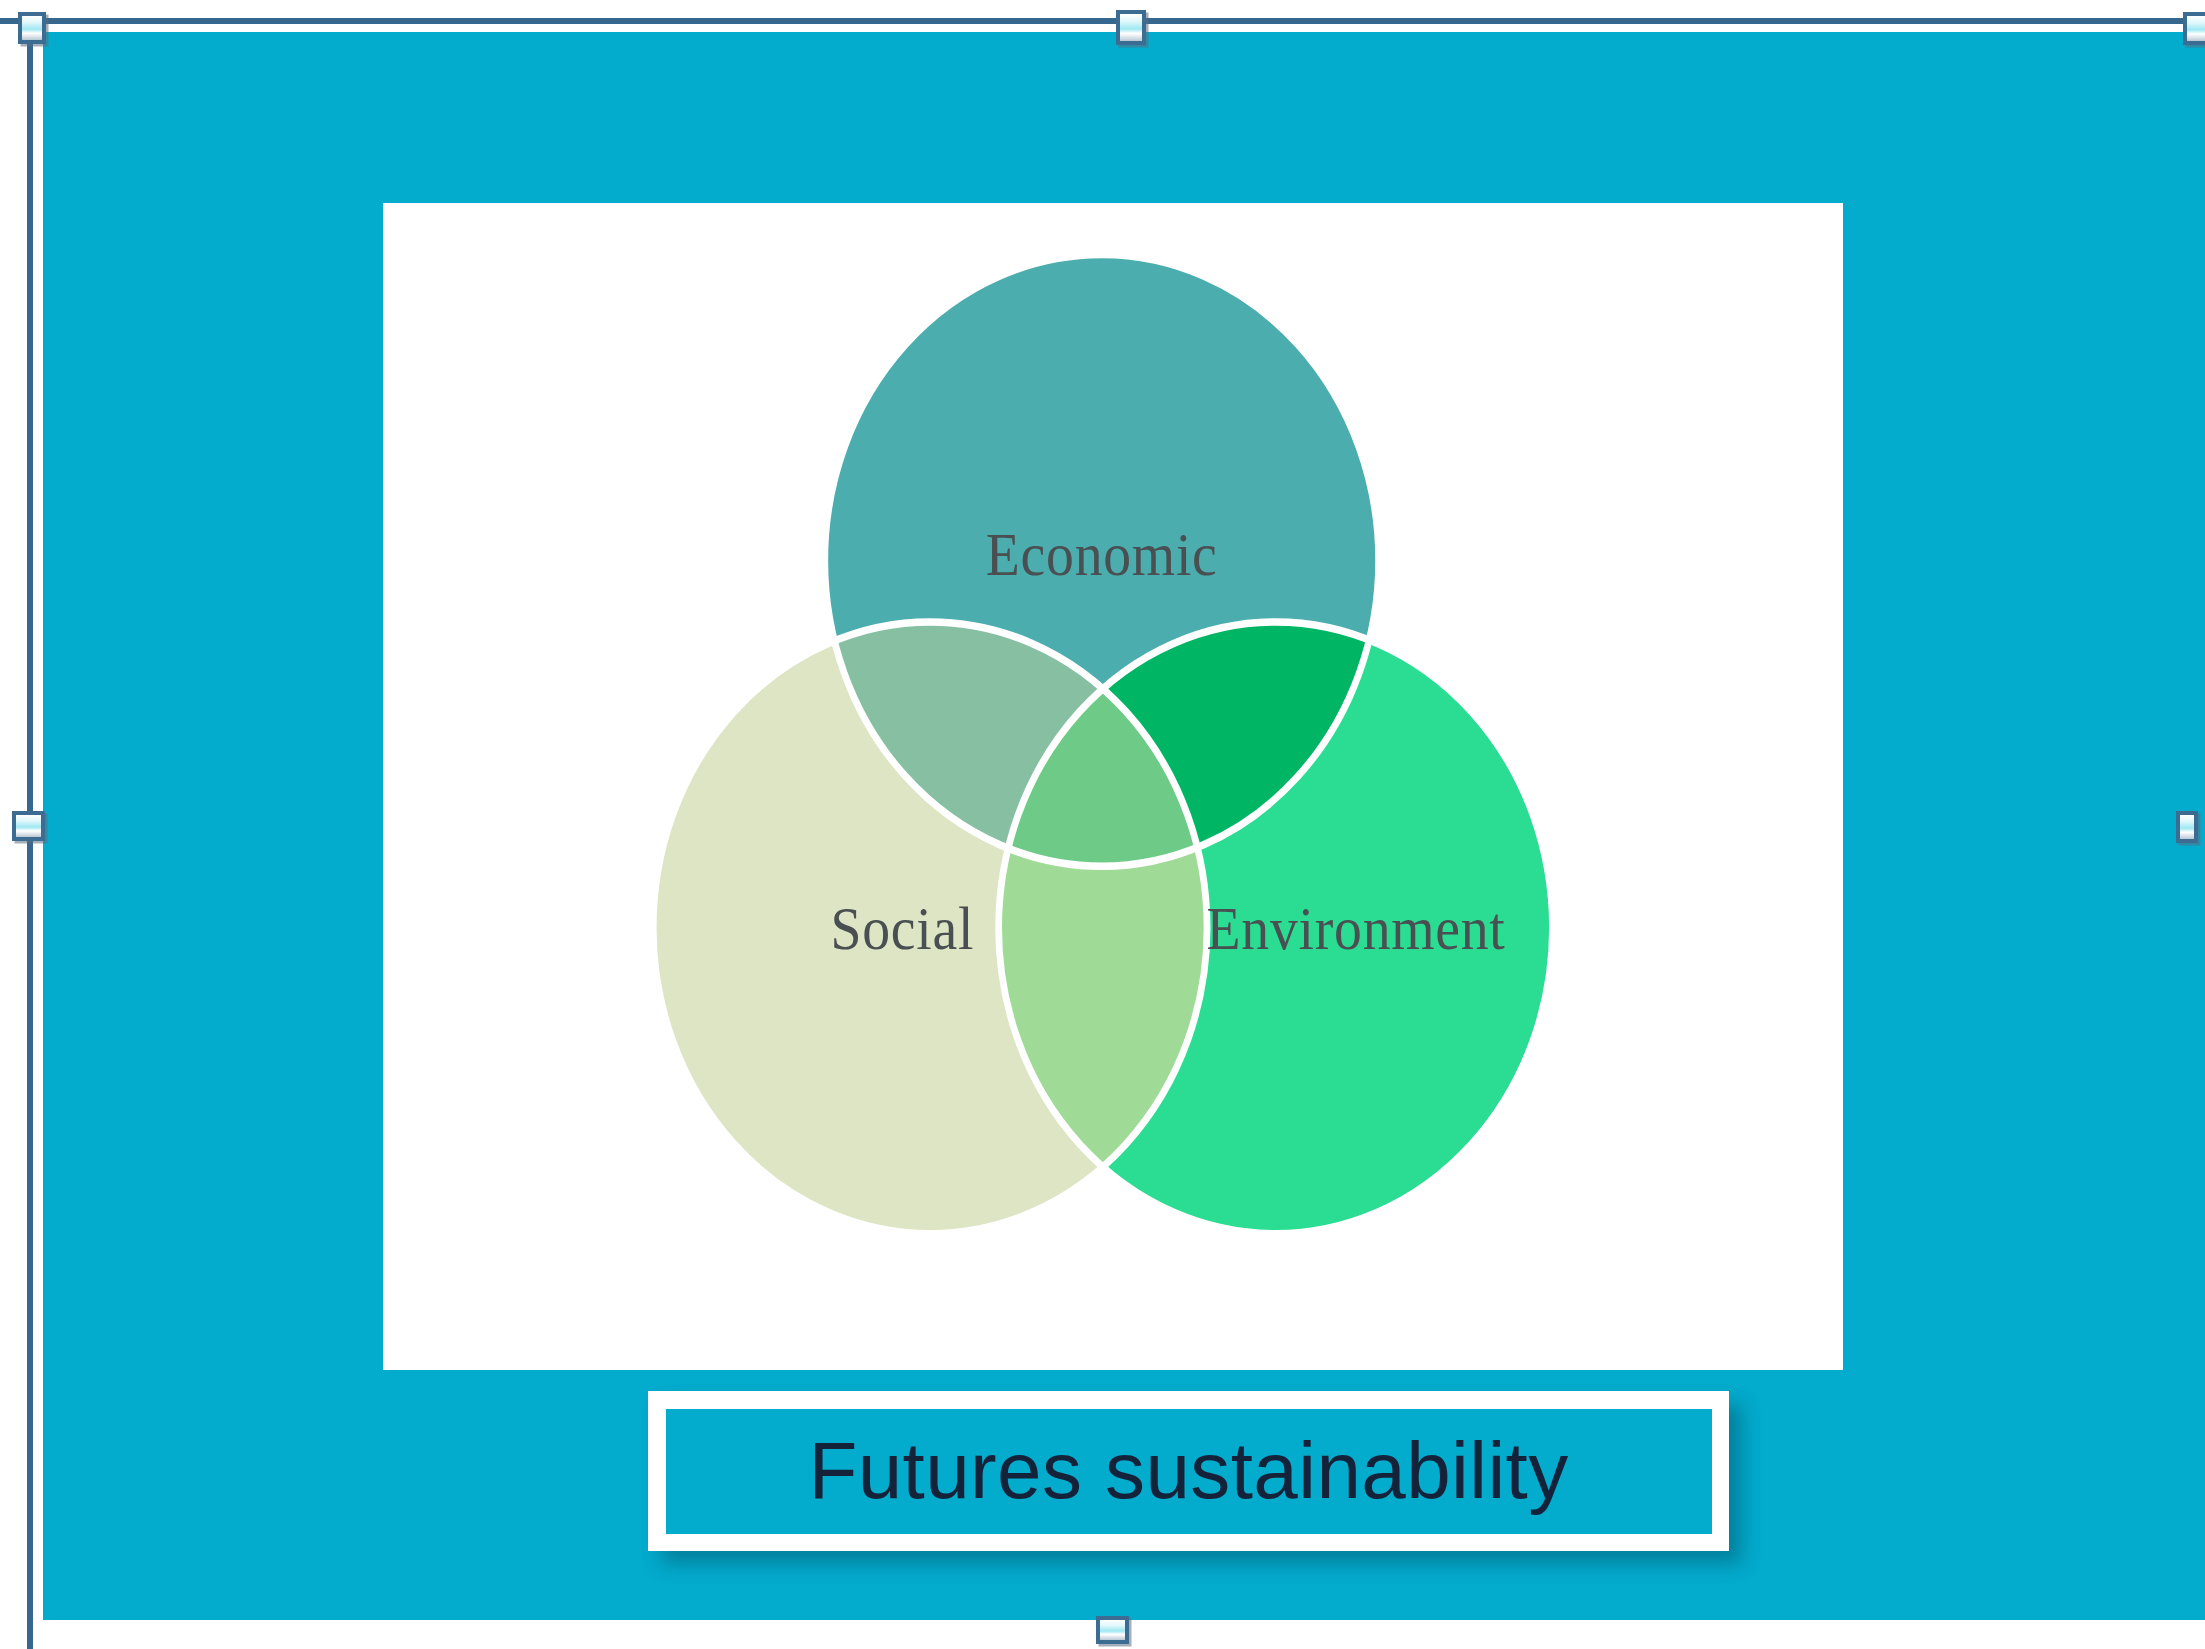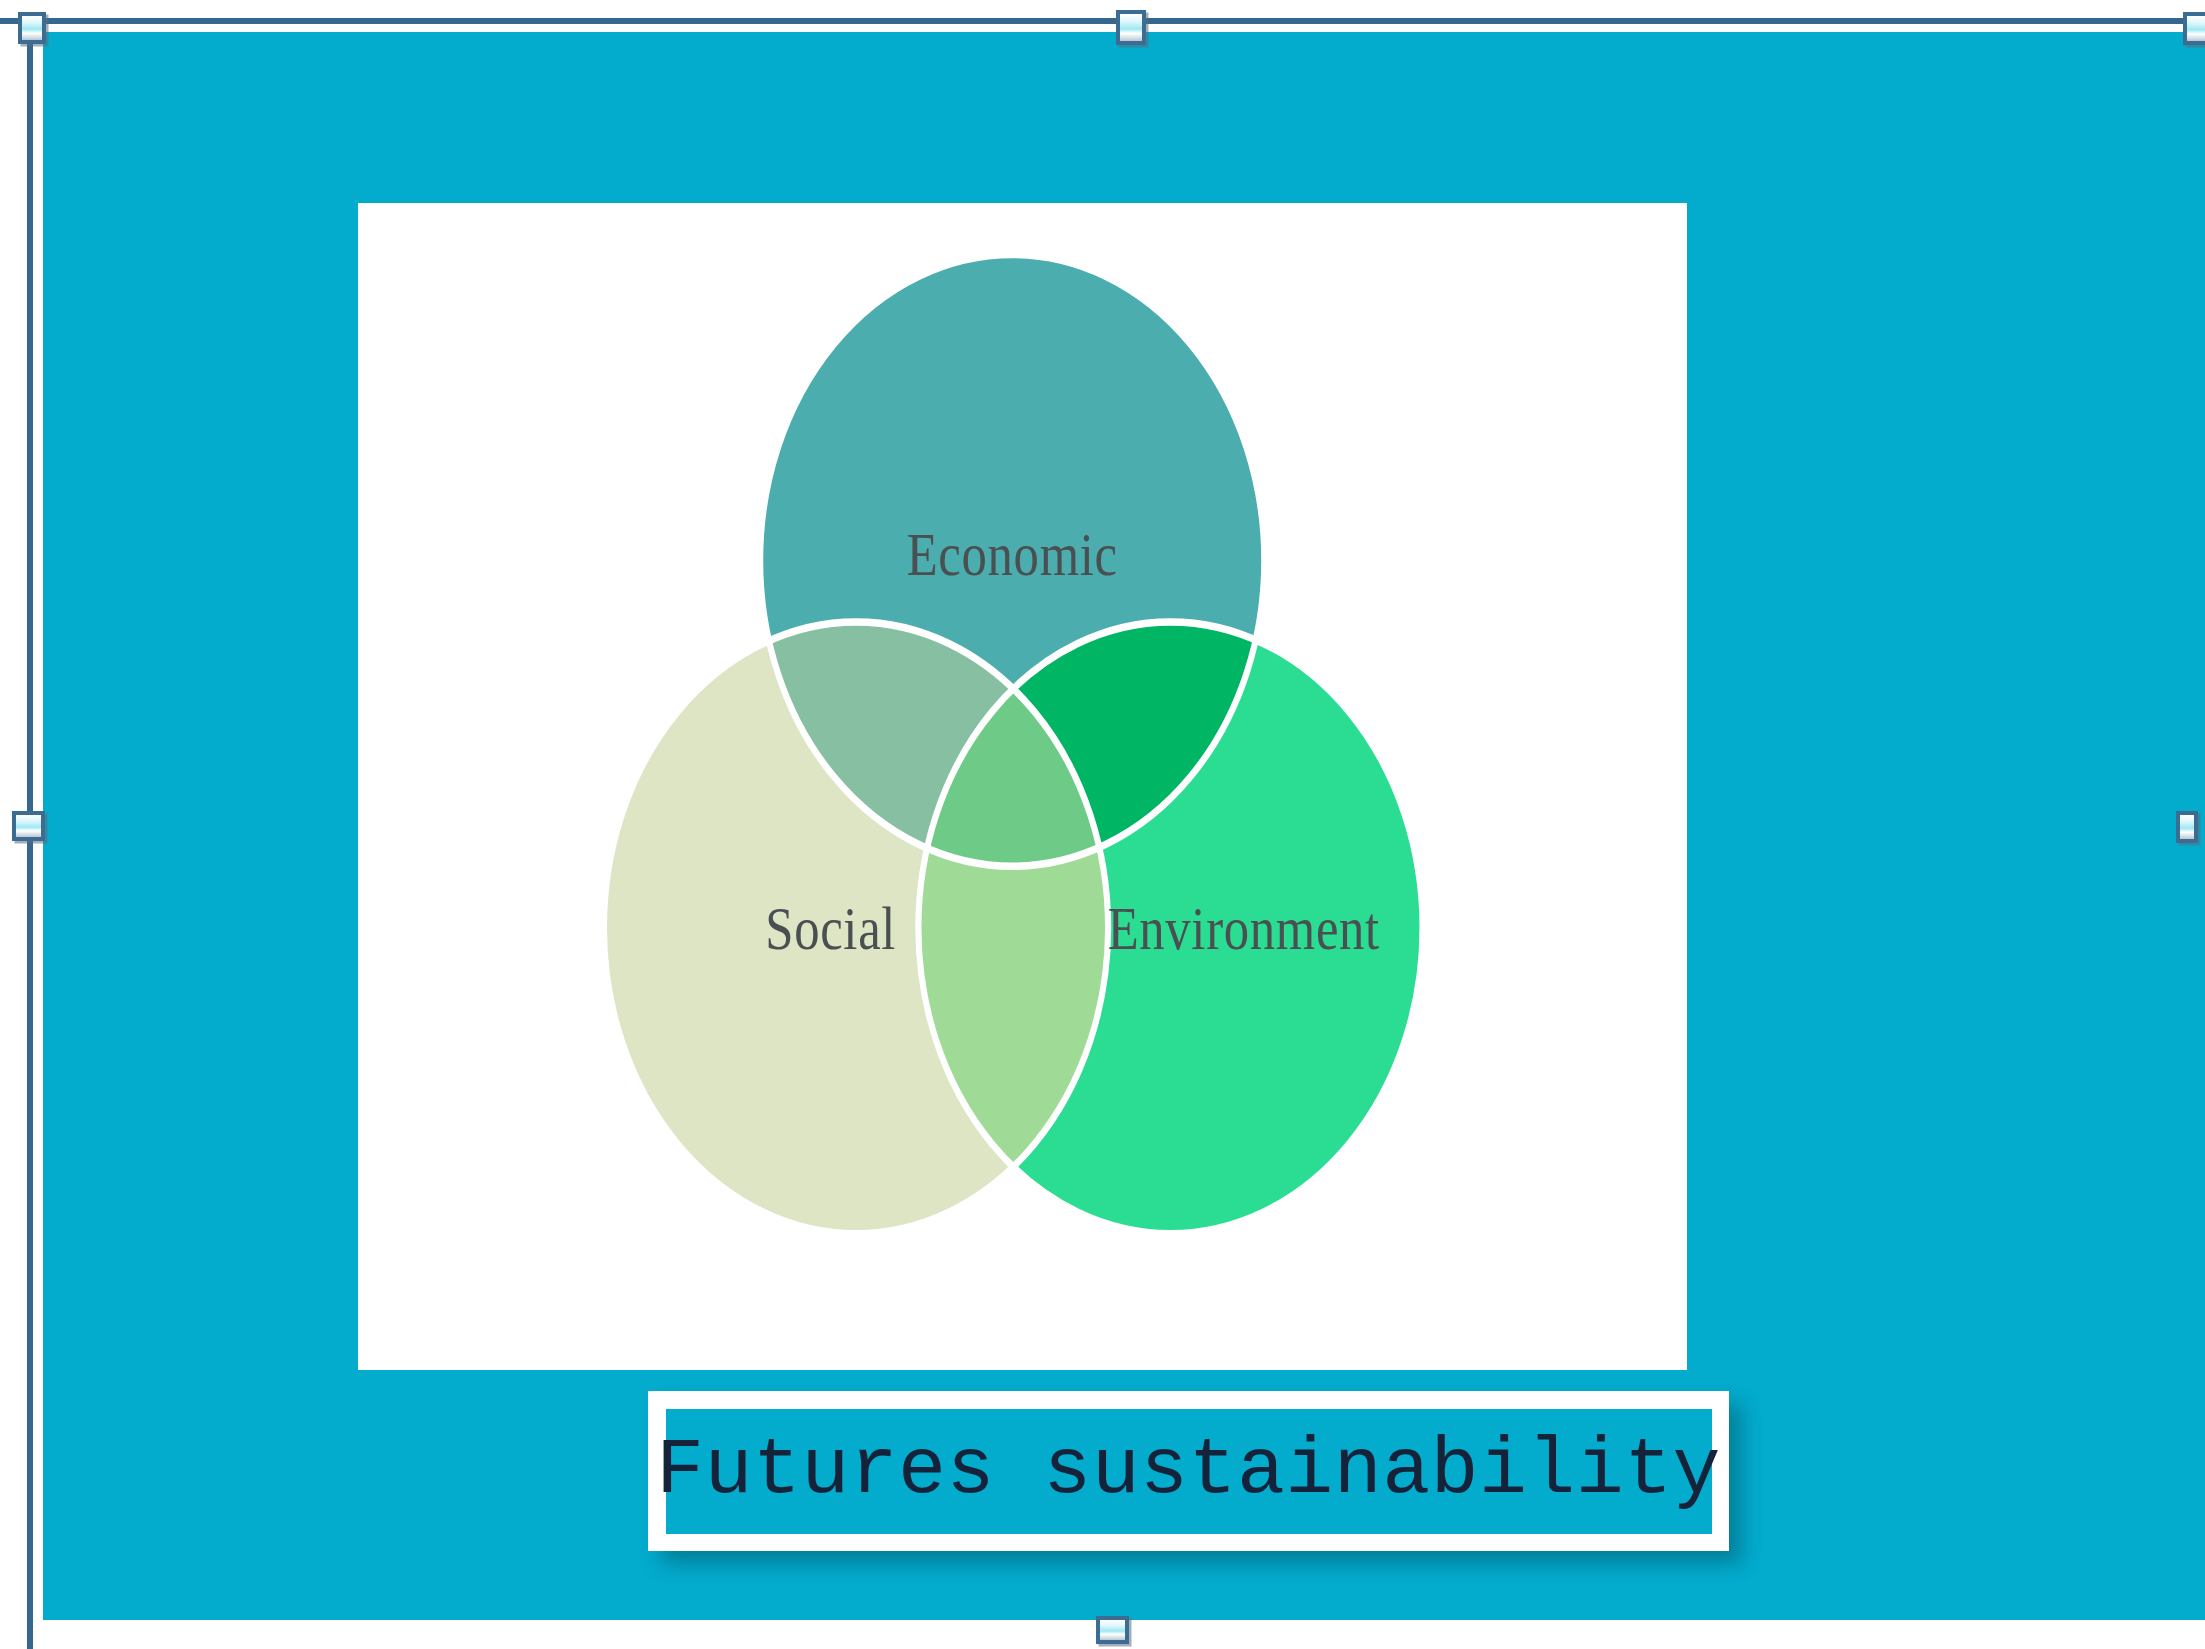--- a/index.html
+++ b/index.html
@@ -60,23 +60,23 @@
   .handle.h-tl { left: 18.3px;   top: 11.6px;   width: 28px;  height: 32px; }
   .handle.h-tc { left: 1116px; top: 10px;   width: 30px;  height: 35px; }
   .handle.h-tr { left: 2183px; top: 11.6px;   width: 28px;  height: 33px; }
   .handle.h-ml { left: 11.6px;   top: 811px;  width: 33px;  height: 30px; }
   .handle.h-mr { left: 2176px; top: 811px;  width: 21.6px;  height: 32px; }
   .handle.h-bc { left: 1096px; top: 1616px; width: 33px;  height: 28px; }
 
   
   .art-panel {
     position: absolute;
-    left: 315px;
+    left: 340px;
     top: 171px;
-    width: 1329px;
+    width: 1460px;
     height: 1167px;
     background: #ffffff;
     text-align: center;
   }
 
   
   .venn-svg {
     position: absolute;
     left: 0;
     top: 0;
@@ -108,21 +108,21 @@
   }
   .title-card-inner {
     width: 100%;
     height: 100%;
     background: #03abcd;
     display: flex;
     align-items: center;
     justify-content: center;
   }
   .title-text {
-    font-family: Liberation Mono, monospace;
+    font-family: Liberation Sans, sans-serif;
     font-size: 80px;
     color: #14223a;
     white-space: nowrap;
     line-height: 1;
     letter-spacing: 0.4px;
     text-align: right;
   }
 </style>
 </head>
 <body>

